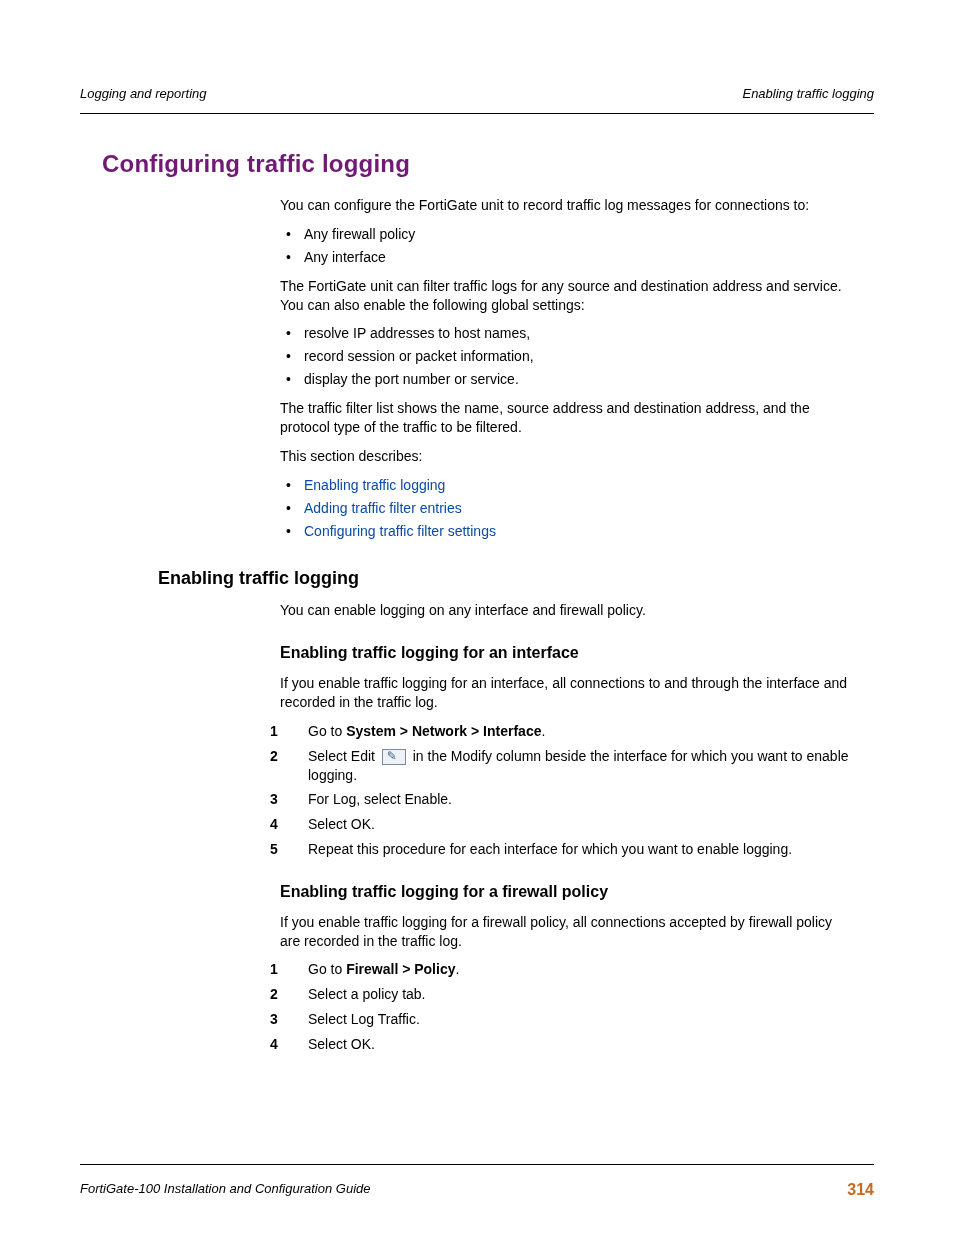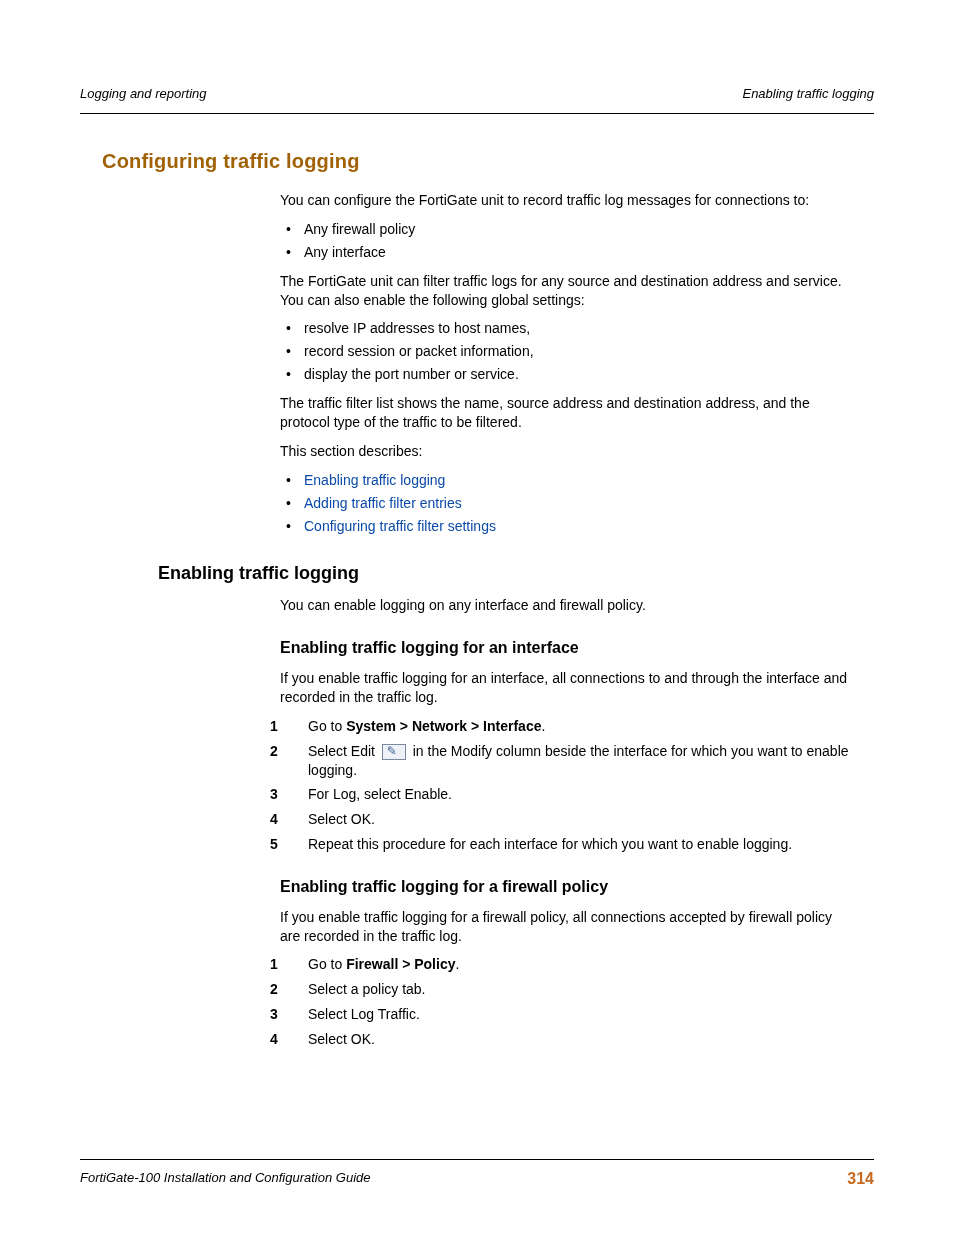--- a/index.html
+++ b/index.html
@@ -18,22 +18,22 @@
   .header-row {
     display: flex;
     justify-content: space-between;
     border-bottom: 1px solid #000;
     padding-bottom: 12px;
     margin-bottom: 36px;
     font-style: italic;
     font-size: 13px;
   }
   .h1 {
-    color: #a16207;
-    font-size: 20px;
+    color: #701a75;
+    font-size: 24px;
     font-weight: bold;
     margin: 9px 0 18px 22px;
     letter-spacing: 0.2px;
   }
   .content {
     margin-left: 200px;
     margin-right: 20px;
     font-size: 14px;
     line-height: 1.35;
   }
@@ -106,21 +106,21 @@
     content: "✎";
     position: absolute;
     left: 4px;
     top: -2px;
     font-size: 12px;
     color: #3a5a8a;
   }
   .footer {
     border-top: 1px solid #000;
     margin-top: 110px;
-    padding-top: 10px;
+    padding-top: 16px;
     display: flex;
     justify-content: space-between;
     font-size: 13px;
   }
   .footer-left { font-style: italic; }
   .footer-right {
     color: #c76a1f;
     font-weight: bold;
     font-size: 16px;
   }

